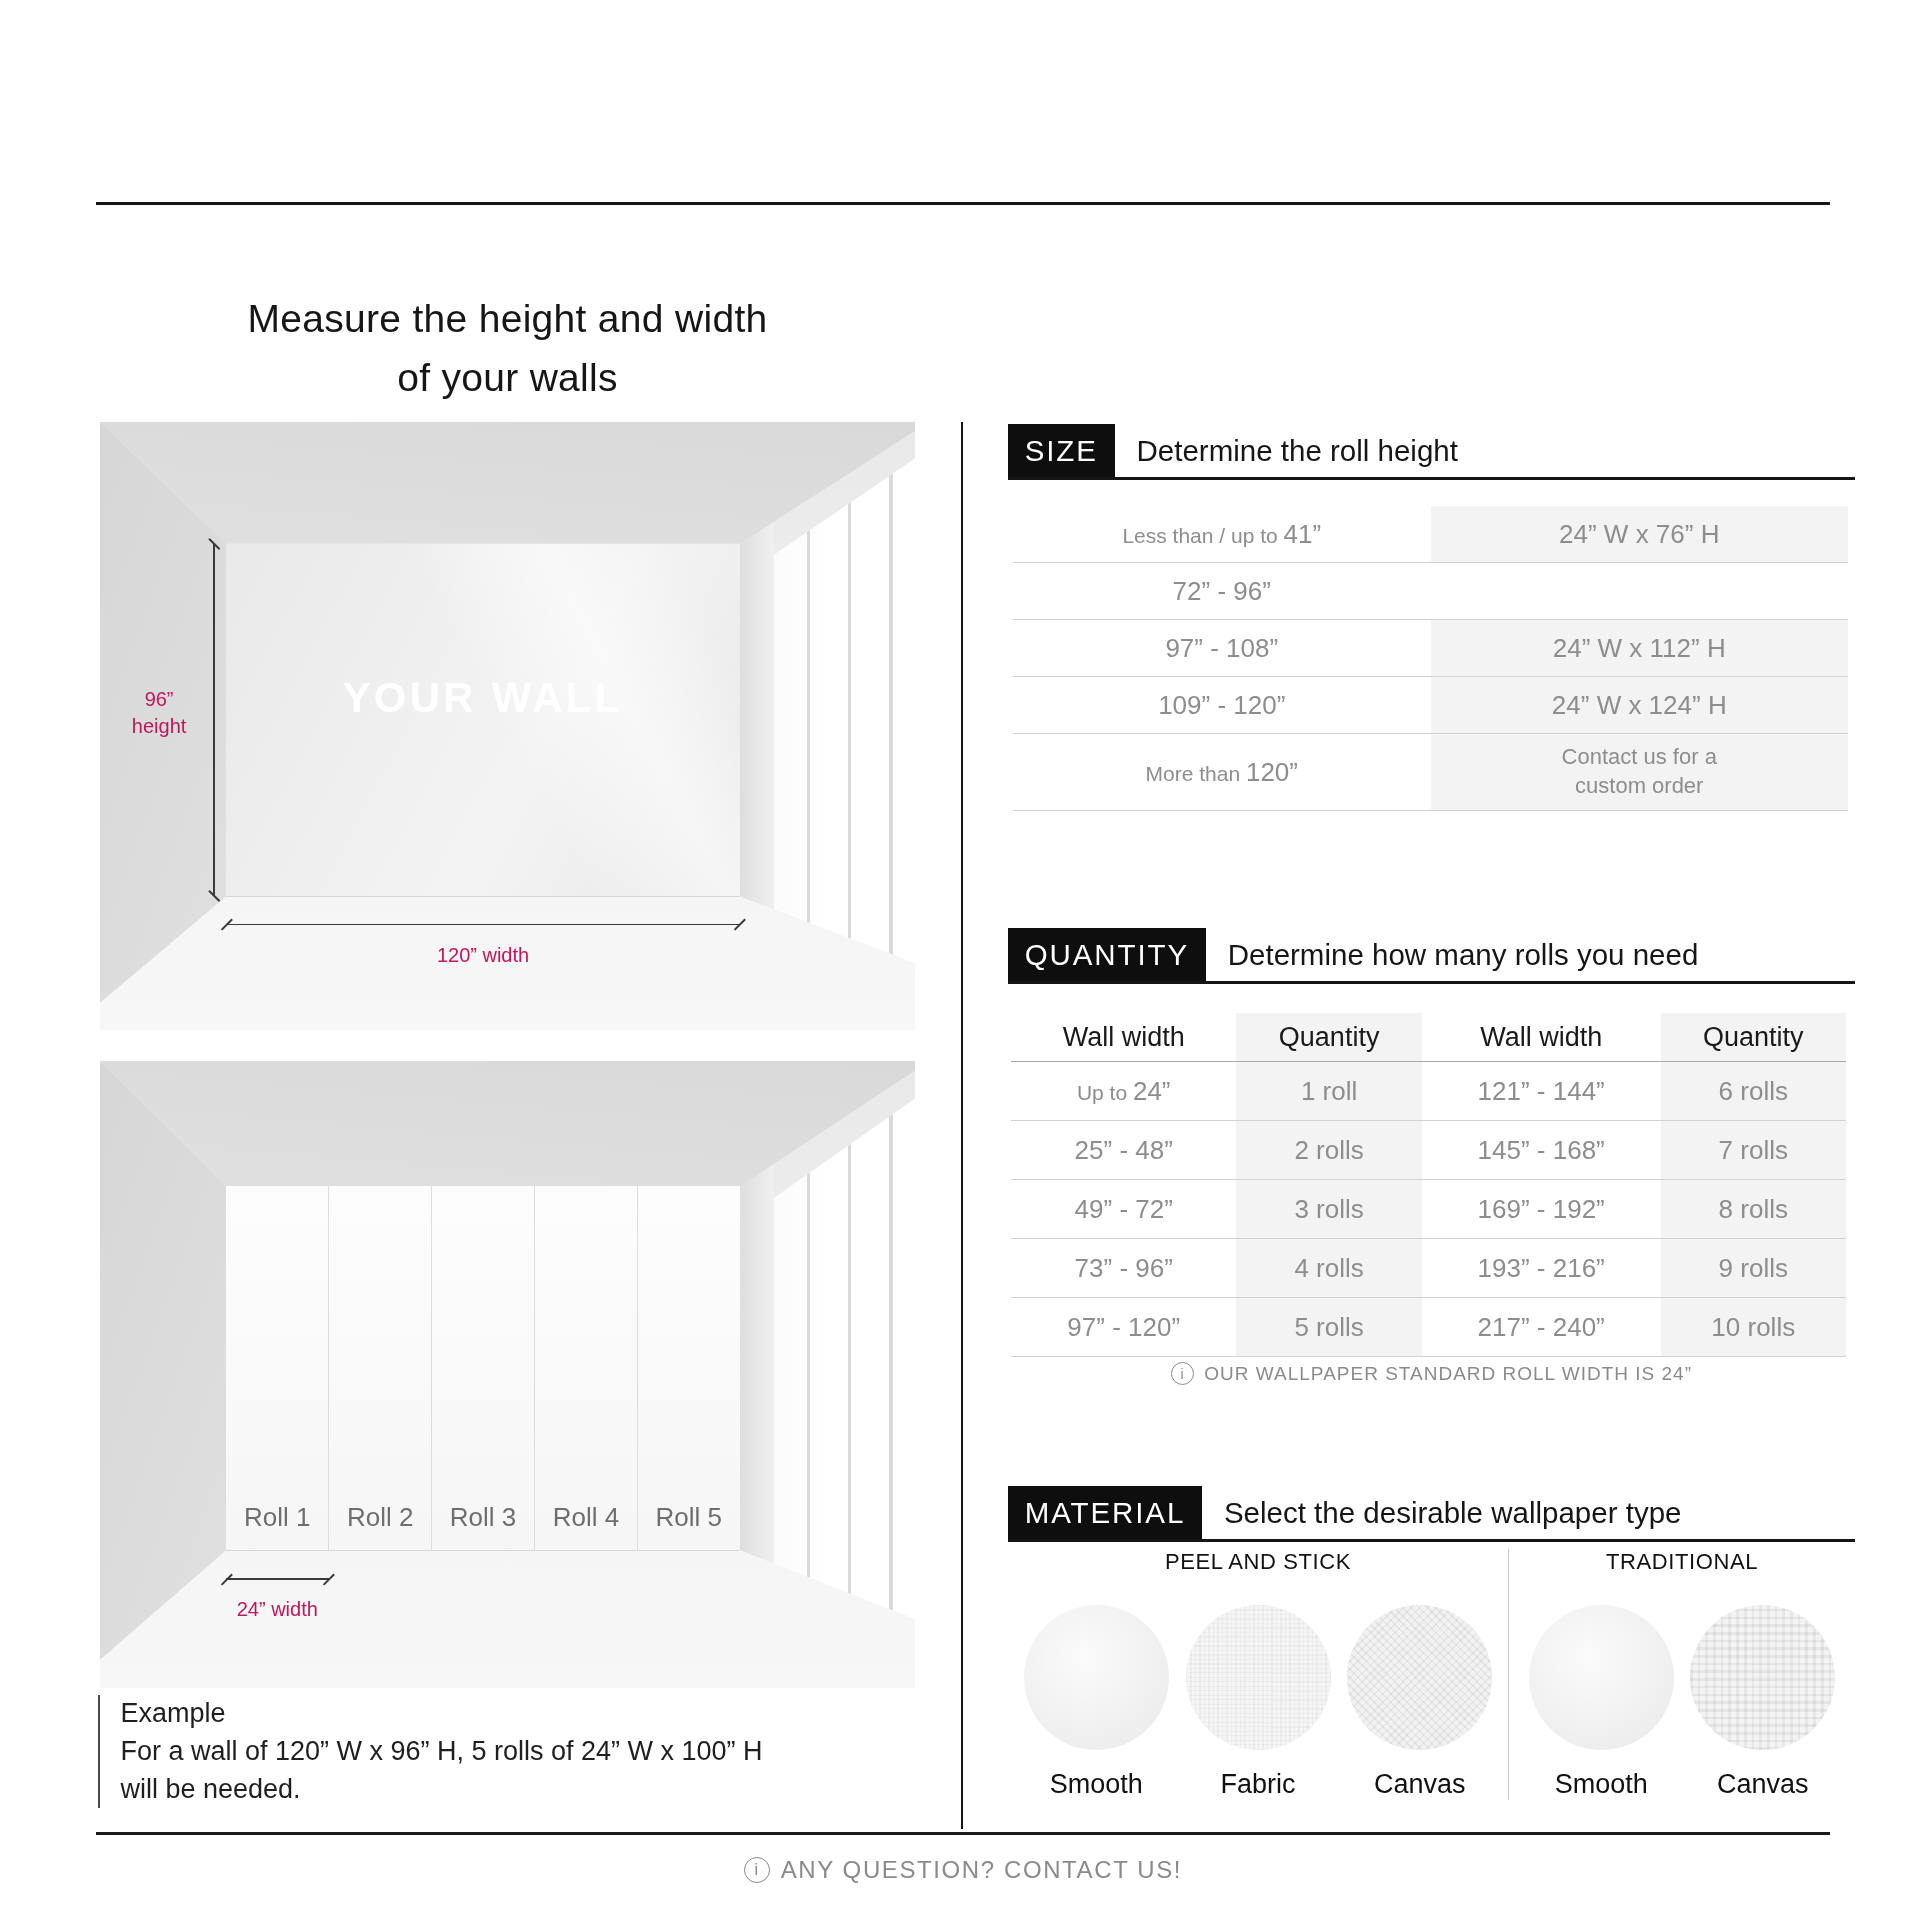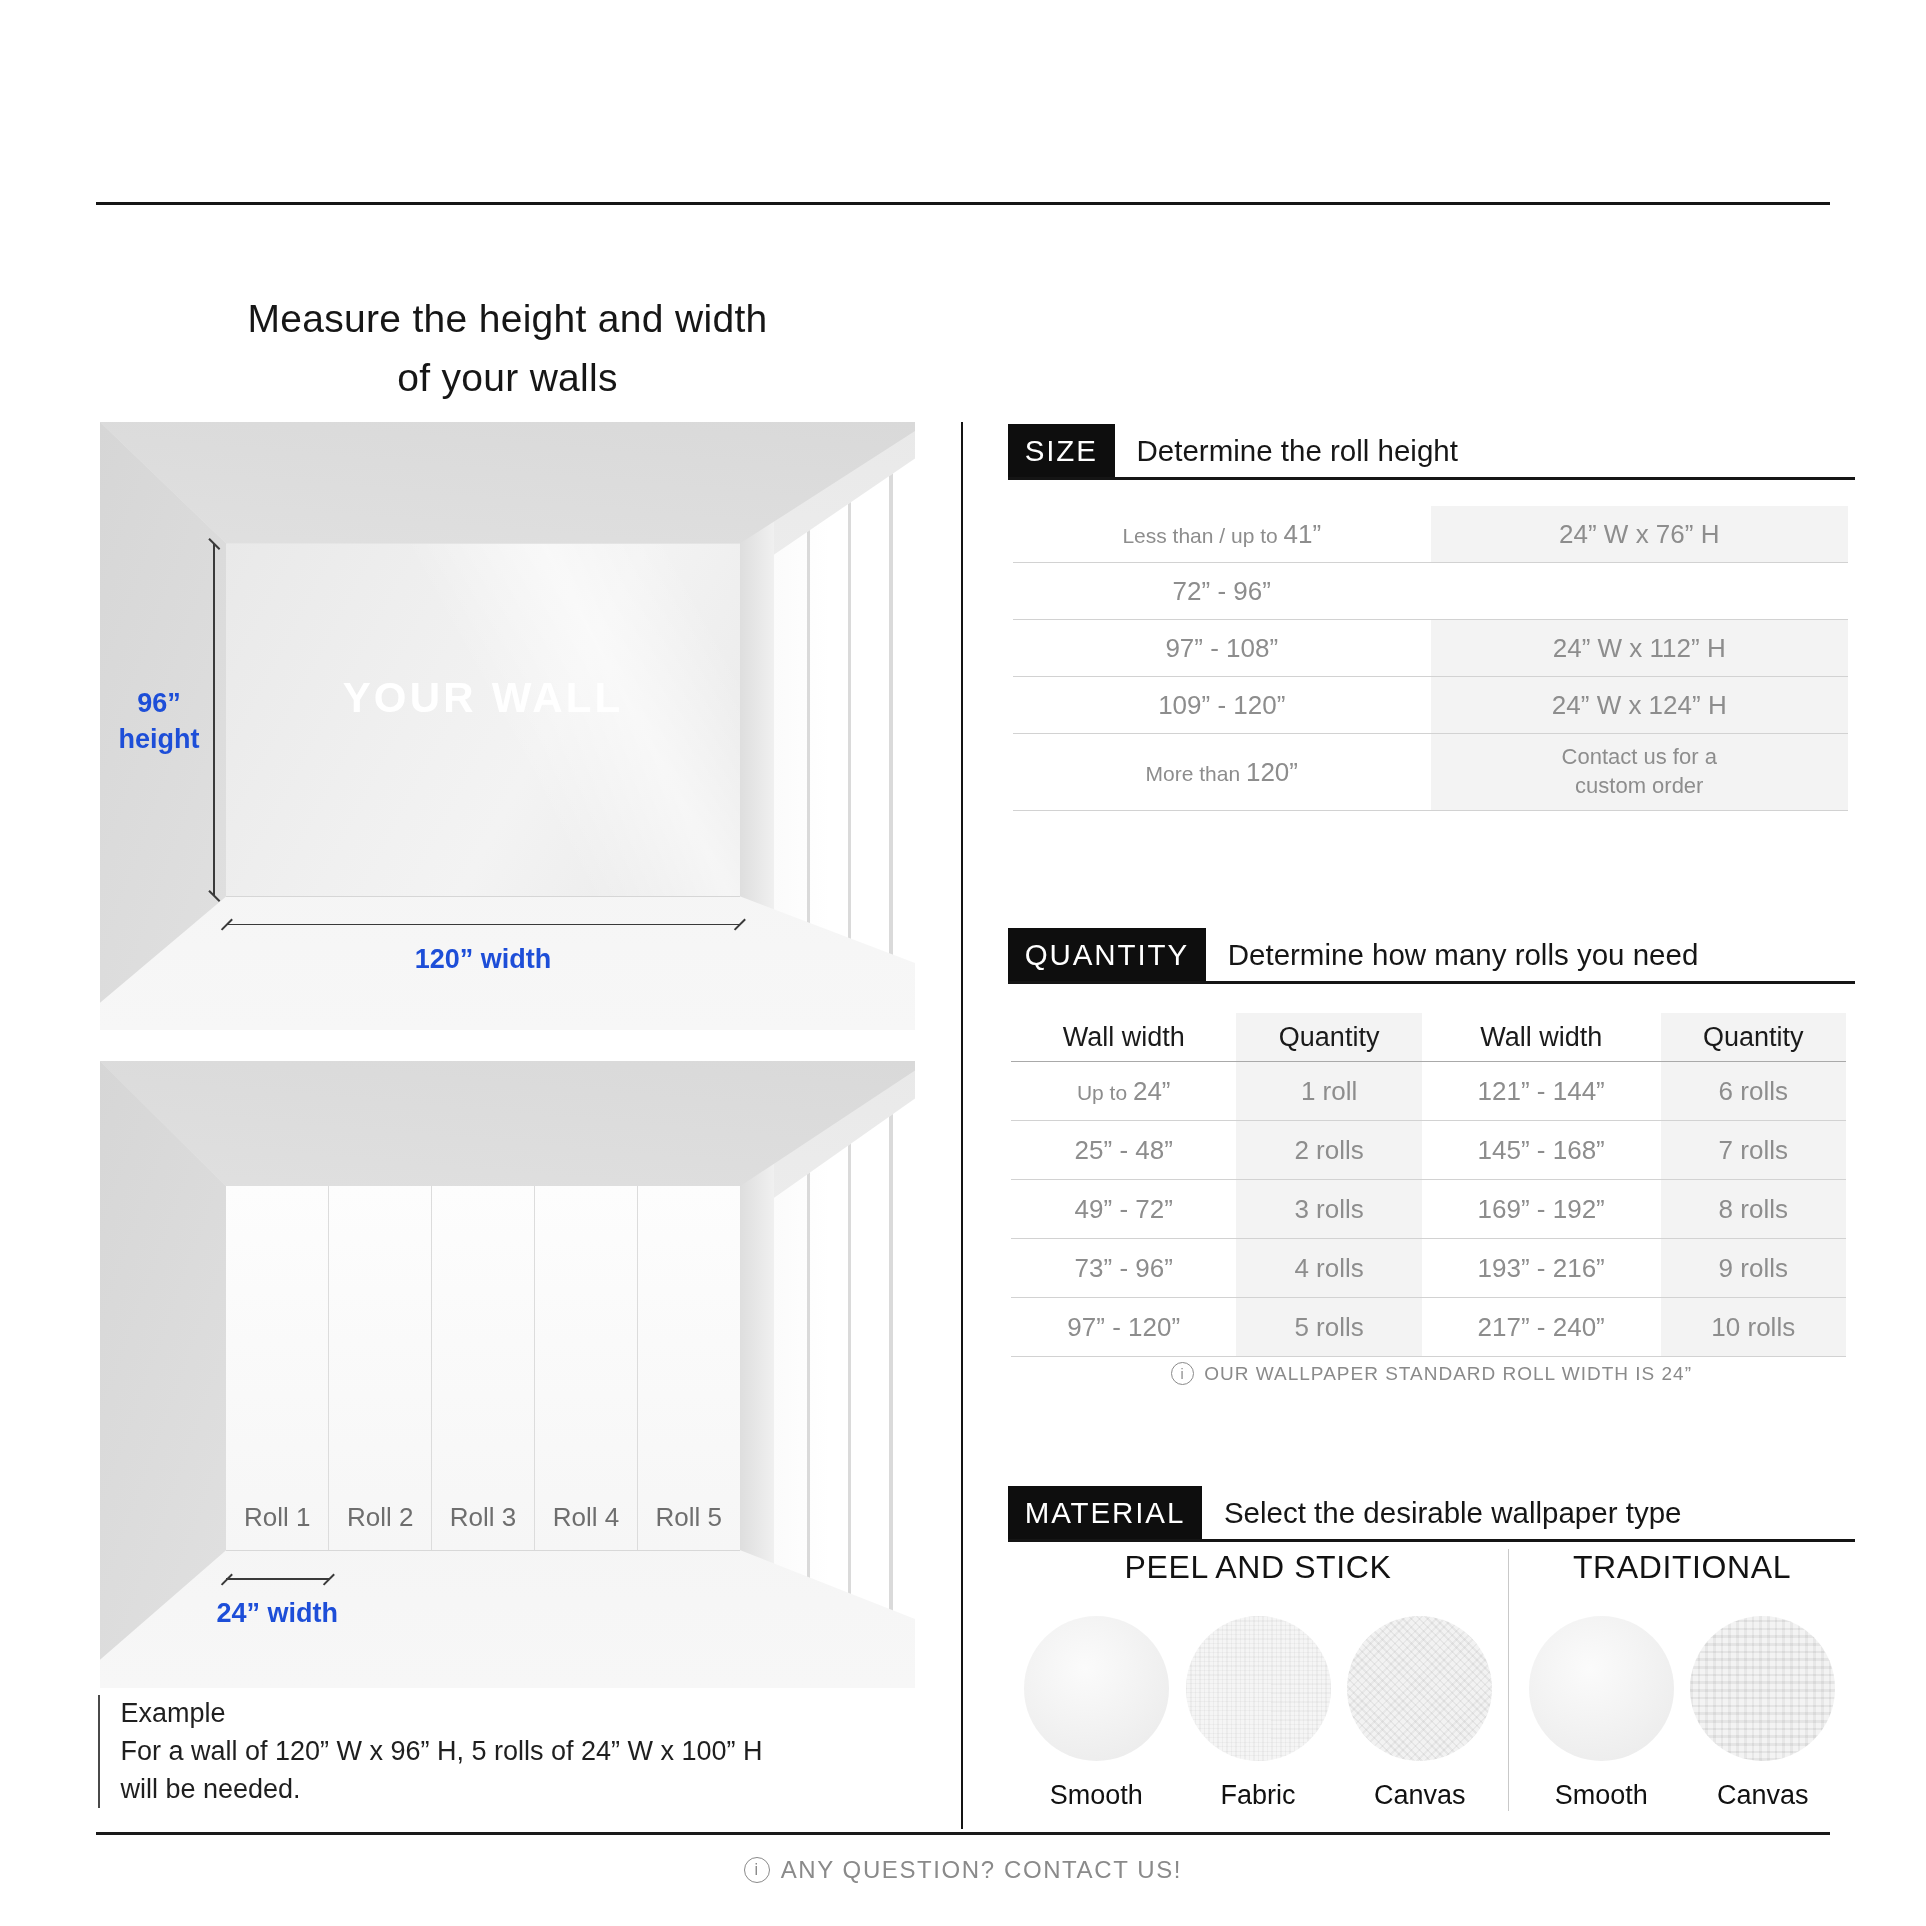--- a/index.html
+++ b/index.html
@@ -75,21 +75,21 @@
   .dim-v { position:absolute; left:13.9%; top:20%; width:1.6px; height:58%; background:#3a3a3a; }
   .dim-v::before, .dim-v::after {
     content:""; position:absolute; left:-6.4px; width:14.8px; height:1.6px; background:#3a3a3a; transform:rotate(45deg);
   }
   .dim-v::before { top:-0.6px; } .dim-v::after { bottom:-0.6px; }
   .dim-h { position:absolute; top:82.5%; height:1.6px; background:#3a3a3a; }
   .dim-h::before, .dim-h::after {
     content:""; position:absolute; top:-6.4px; width:1.6px; height:14.8px; background:#3a3a3a; transform:rotate(45deg);
   }
   .dim-h::before { left:-0.6px; } .dim-h::after { right:-0.6px; }
-  .dim-label { position:absolute; text-align:center; font-size:27px; color:#1d4ed8; line-height:1.32; font-weight:700; }
+  .dim-label { position:absolute; text-align:center; font-size:20px; color:#be185d; line-height:1.32; font-weight:400; }
 
   
   .example { position:absolute; left:98px; top:1695px; display:flex; }
   .example-bar { width:1.9px; background:#4a4a4a; margin-right:20.5px; }
   .example-text { font-size:27px; line-height:1.4; color:#1f1f1f; font-weight:300; }
 
   
   .sec-head { position:absolute; left:1008px; width:847px; display:flex; align-items:stretch; border-bottom:3.2px solid #151515; }
   .badge {
     background:#0e0e0e; color:#ffffff; font-size:29.5px; font-weight:500; letter-spacing:1.9px;
@@ -120,21 +120,21 @@
     font-weight:400;
   }
   .info-sm { width:21px; height:21px; font-size:14px; }
   .info-lg { width:24.4px; height:24.4px; font-size:16px; }
 
   
   .material-wrap { position:absolute; left:1008px; top:1549px; width:847px; display:flex; }
   .mat-group { box-sizing:border-box; }
   .mat-g1 { width:500px; }
   .mat-g2 { width:347px; border-left:1.3px solid #c9c9c9; }
-  .mat-label { text-align:center; font-size:32px; font-weight:500; letter-spacing:0.6px; color:#121212; margin-bottom:29.5px; }
+  .mat-label { text-align:center; font-size:22px; font-weight:500; letter-spacing:0.6px; color:#121212; margin-bottom:29.5px; }
   .swatches { display:flex; justify-content:center; gap:16.7px; }
   .swatch { width:145px; }
   .circle { width:145px; height:145px; border-radius:50%; }
   .tex-smooth { background:radial-gradient(circle at 42% 36%, #fbfbfb 0%, #f1f1f1 55%, #e9e9e9 100%); }
   .tex-fabric {
     background-color:#f5f5f5;
     background-image:repeating-linear-gradient(90deg, rgba(0,0,0,0.035) 0 1.3px, transparent 1.3px 4.5px),
                      repeating-linear-gradient(0deg, rgba(0,0,0,0.03) 0 1.3px, transparent 1.3px 4.5px);
   }
   .tex-canvas {

